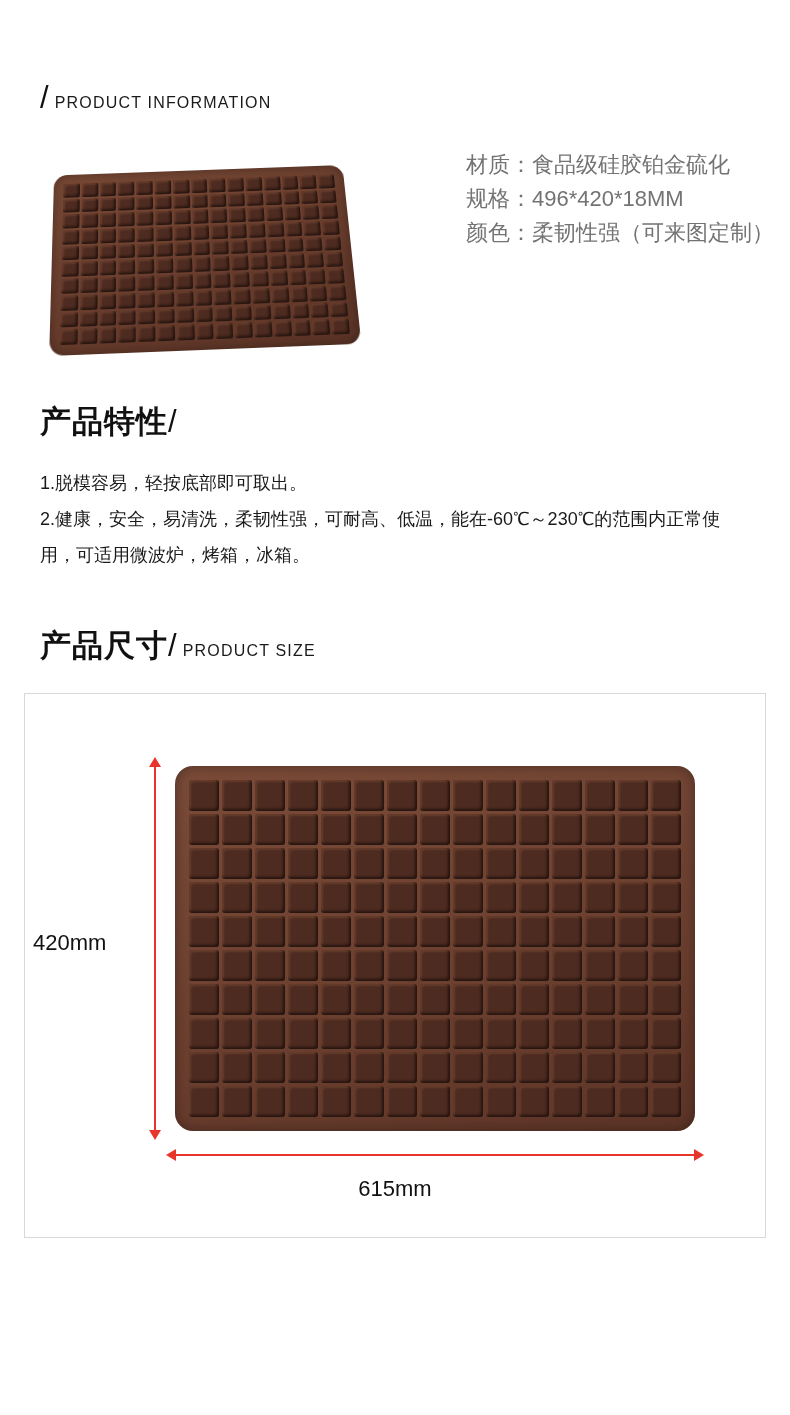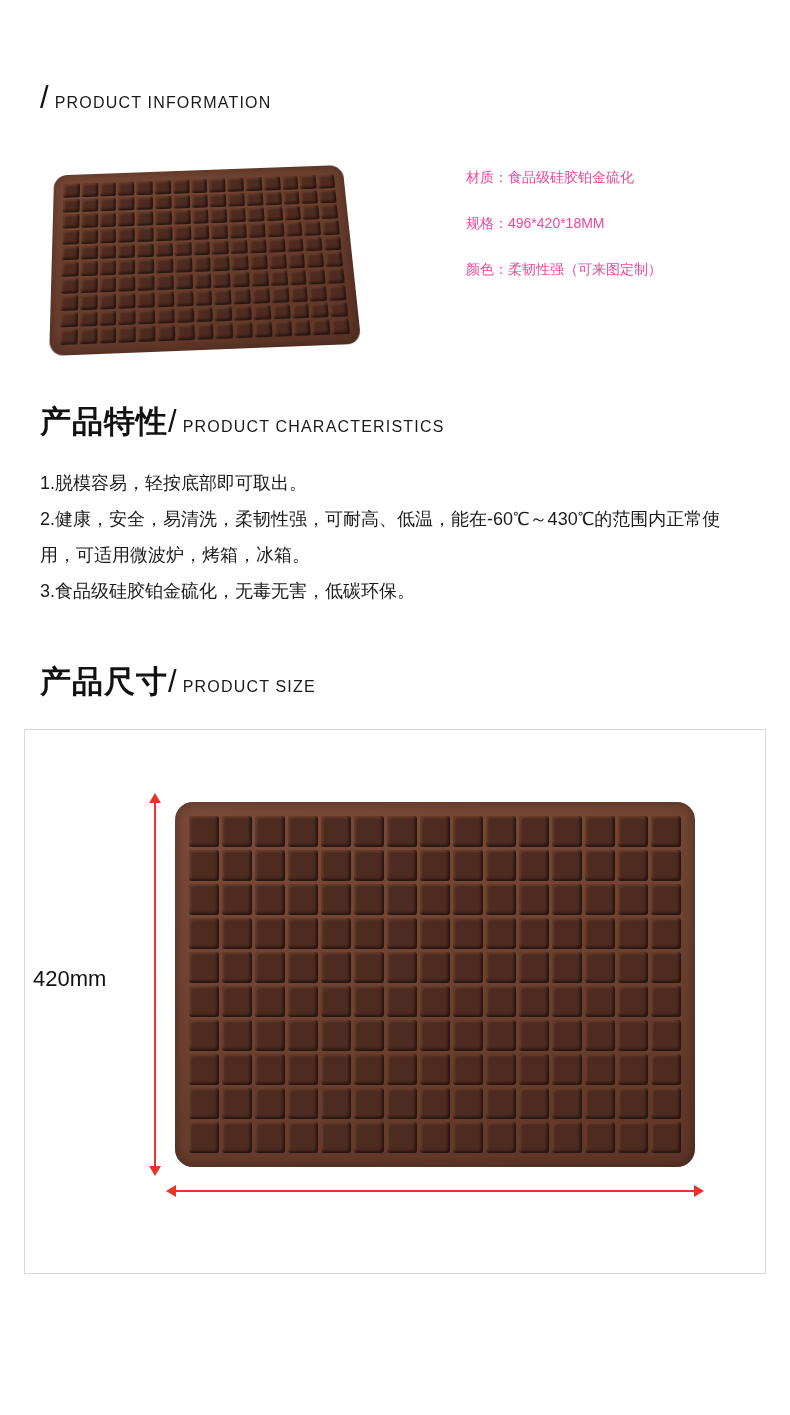--- a/index.html
+++ b/index.html
@@ -79,24 +79,23 @@
     margin-left: 100px;
     padding-top: 4px;
   }
   .spec-title {
     font-size: 20px;
     font-weight: 700;
     margin-bottom: 14px;
     color: #111;
   }
   .spec-line {
-    font-size: 14px;
+    font-size: 22px;
     line-height: 34px;
-    color: #ec4899;
-    margin-top: 12px;
+    color: #737373;
   }
 
   
   .char-list {
     margin: 22px 40px 0 40px;
     font-size: 18px;
     line-height: 36px;
     color: #1a1a1a;
   }
   .char-list p { margin: 0; }
@@ -421,27 +420,25 @@
     <div class="spec-block">
       <div class="spec-line">材质：食品级硅胶铂金硫化</div>
       <div class="spec-line">规格：496*420*18MM</div>
       <div class="spec-line">颜色：柔韧性强（可来图定制）</div>
     </div>
   </div>
 
   <div class="section-head" id="sec-characteristics">
     <span class="cn">产品特性</span>
     <span class="slash">/</span>
-    <span class="en">PRODUCT CHARACTERISTICS</span>
   </div>
 
   <div class="char-list">
     <p>1.脱模容易，轻按底部即可取出。</p>
-    <p>2.健康，安全，易清洗，柔韧性强，可耐高、低温，能在-60℃～430℃的范围内正常使用，可适用微波炉，烤箱，冰箱。</p>
-    <p>3.食品级硅胶铂金硫化，无毒无害，低碳环保。</p>
+    <p>2.健康，安全，易清洗，柔韧性强，可耐高、低温，能在-60℃～230℃的范围内正常使用，可适用微波炉，烤箱，冰箱。</p>
   </div>
 
   <div class="section-head" id="sec-size">
     <span class="cn">产品尺寸</span>
     <span class="slash">/</span>
     <span class="en">PRODUCT SIZE</span>
   </div>
 
   <div class="size-box">
     <div class="size-tray">
@@ -599,15 +596,16 @@
             <div class="cell" style="background: rgb(78, 43, 32);"></div>
           </div>
       </div>
       <span class="sr-only">硅胶制冰格尺寸图</span>
     </div>
 
     <div class="dim-v"></div>
     <div class="label-v">420mm</div>
 
     <div class="dim-h"></div>
+    <div class="label-h">615mm</div>
   </div>
 
 </div>
 
 </body></html>

